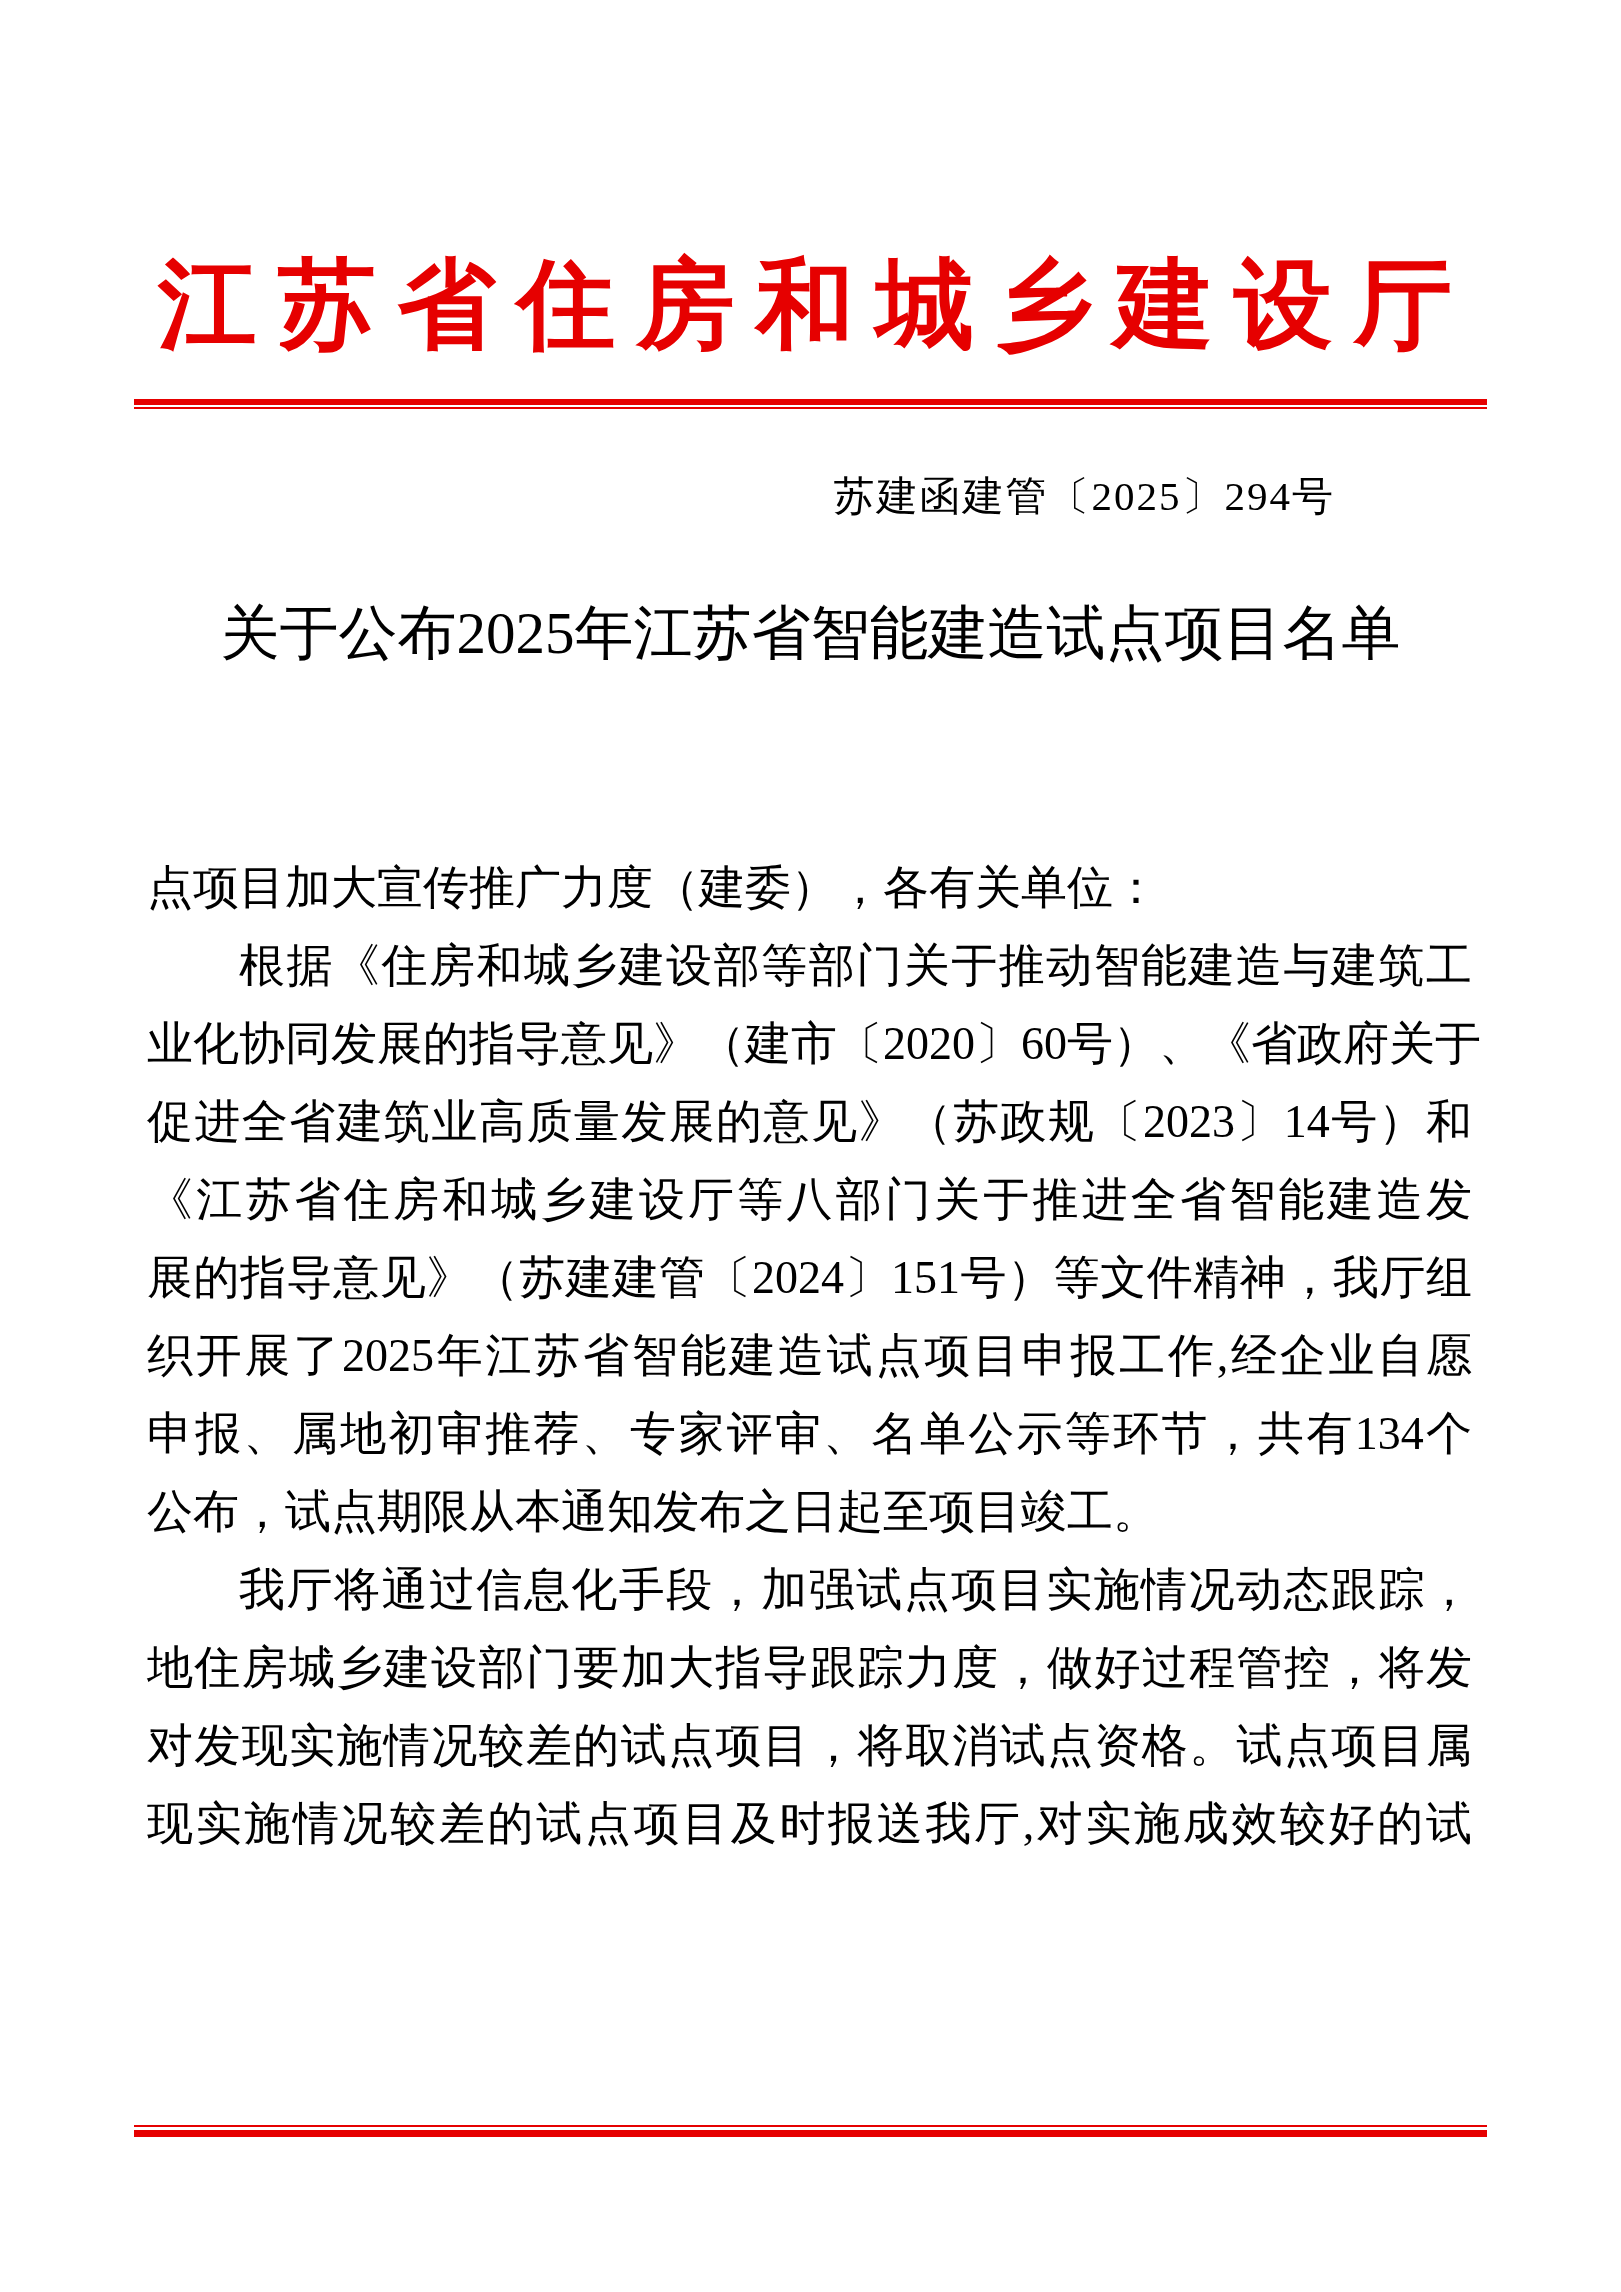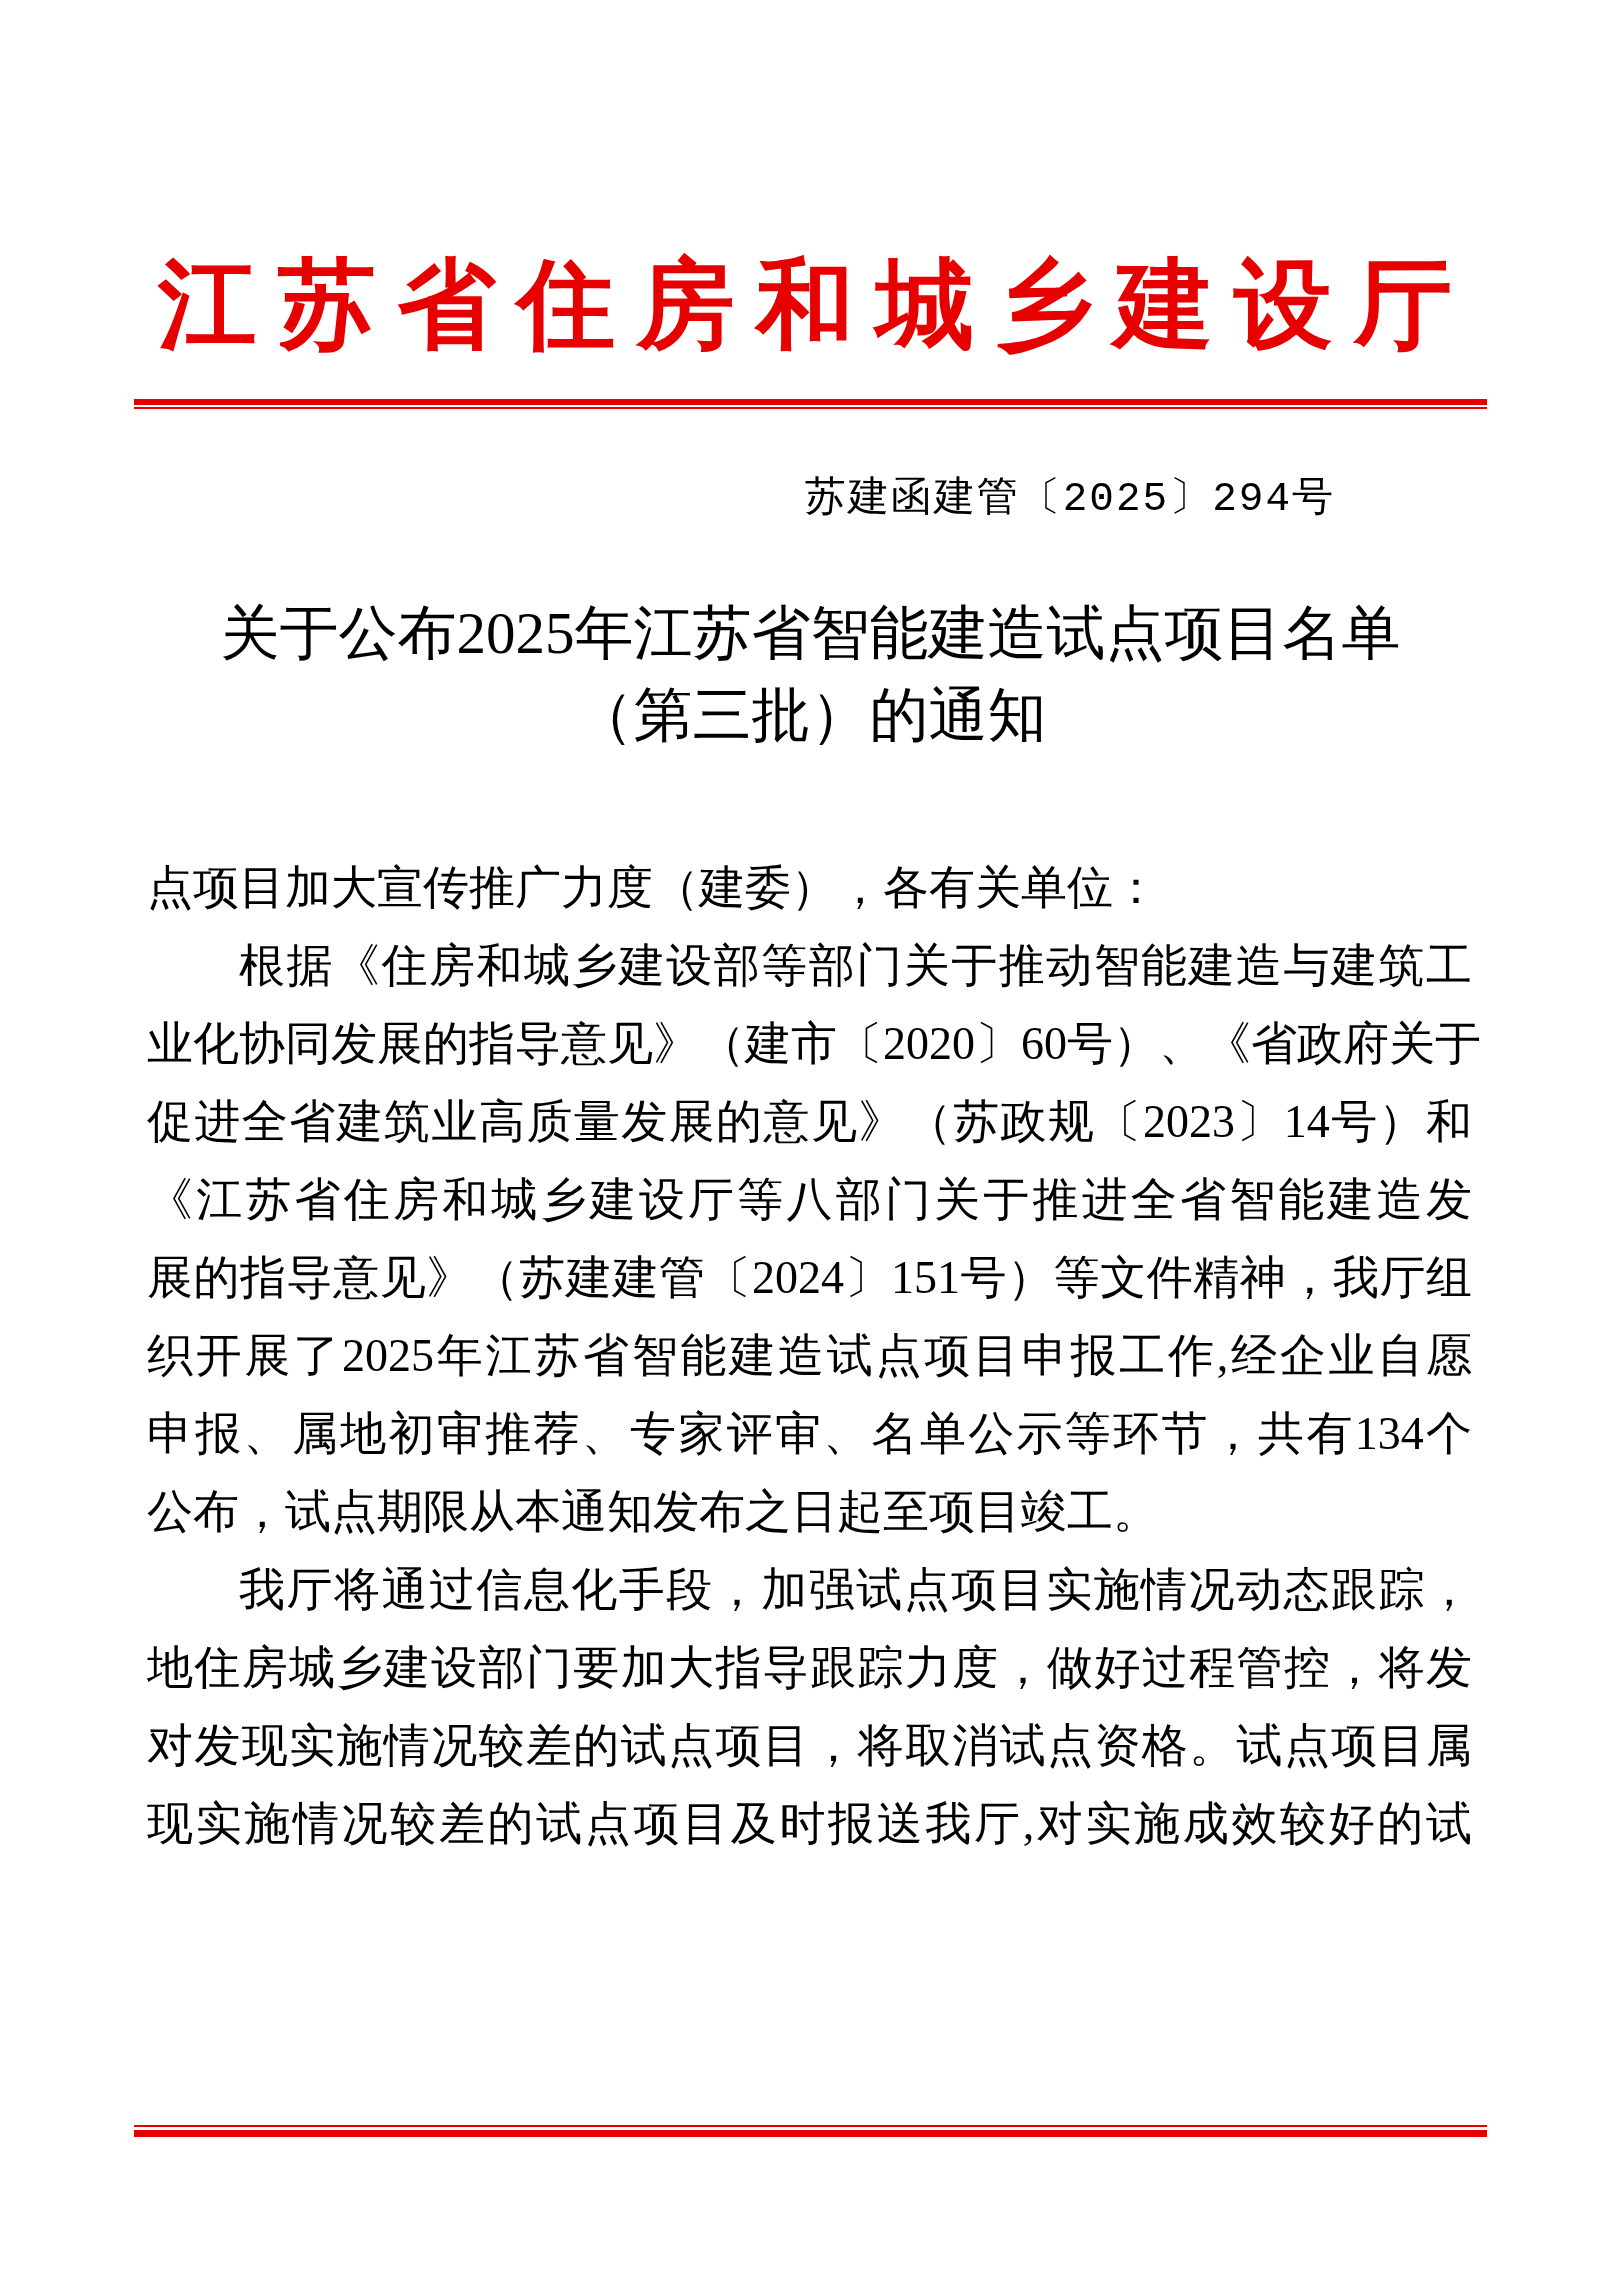--- a/index.html
+++ b/index.html
@@ -35,21 +35,20 @@
     border-top: 6.9px solid var(--red);
     border-bottom: 2px solid var(--red);
   }
   .doc-number {
     position: absolute;
     top: 469px;
     right: 286px;
     font-size: 41px;
     letter-spacing: 2px;
     white-space: nowrap;
-    font-family: Liberation Mono, monospace;
   }
   .notice-title {
     position: absolute;
     top: 592px;
     left: 0;
     width: 100%;
     text-align: center;
     font-size: 59px;
     font-weight: normal;
     line-height: 82px;
@@ -88,21 +87,20 @@
 <div class="page" style="--red: #e60000; color: rgb(0, 0, 0); background: rgb(255, 255, 255);">
 
   <div class="org-title">江苏省住房和城乡建设厅</div>
 
   <div class="rule-top"></div>
 
   <div class="doc-number">苏建函建管〔2025〕294号</div>
 
   <div class="notice-title">
     <div>关于公布2025年江苏省智能建造试点项目名单</div>
-    <div>（第三批）的通知</div>
   </div>
 
   <div class="body-block">
     <div class="body-line left">点项目加大宣传推广力度（建委），各有关单位：</div>
 
   <div class="body-line indent">根据《住房和城乡建设部等部门关于推动智能建造与建筑工</div>
       <div class="body-line">业化协同发展的指导意见》（建市〔2020〕60号）、《省政府关于</div>
       <div class="body-line">促进全省建筑业高质量发展的意见》（苏政规〔2023〕14号）和</div>
       <div class="body-line">《江苏省住房和城乡建设厅等八部门关于推进全省智能建造发</div>
       <div class="body-line">展的指导意见》（苏建建管〔2024〕151号）等文件精神，我厅组</div>

